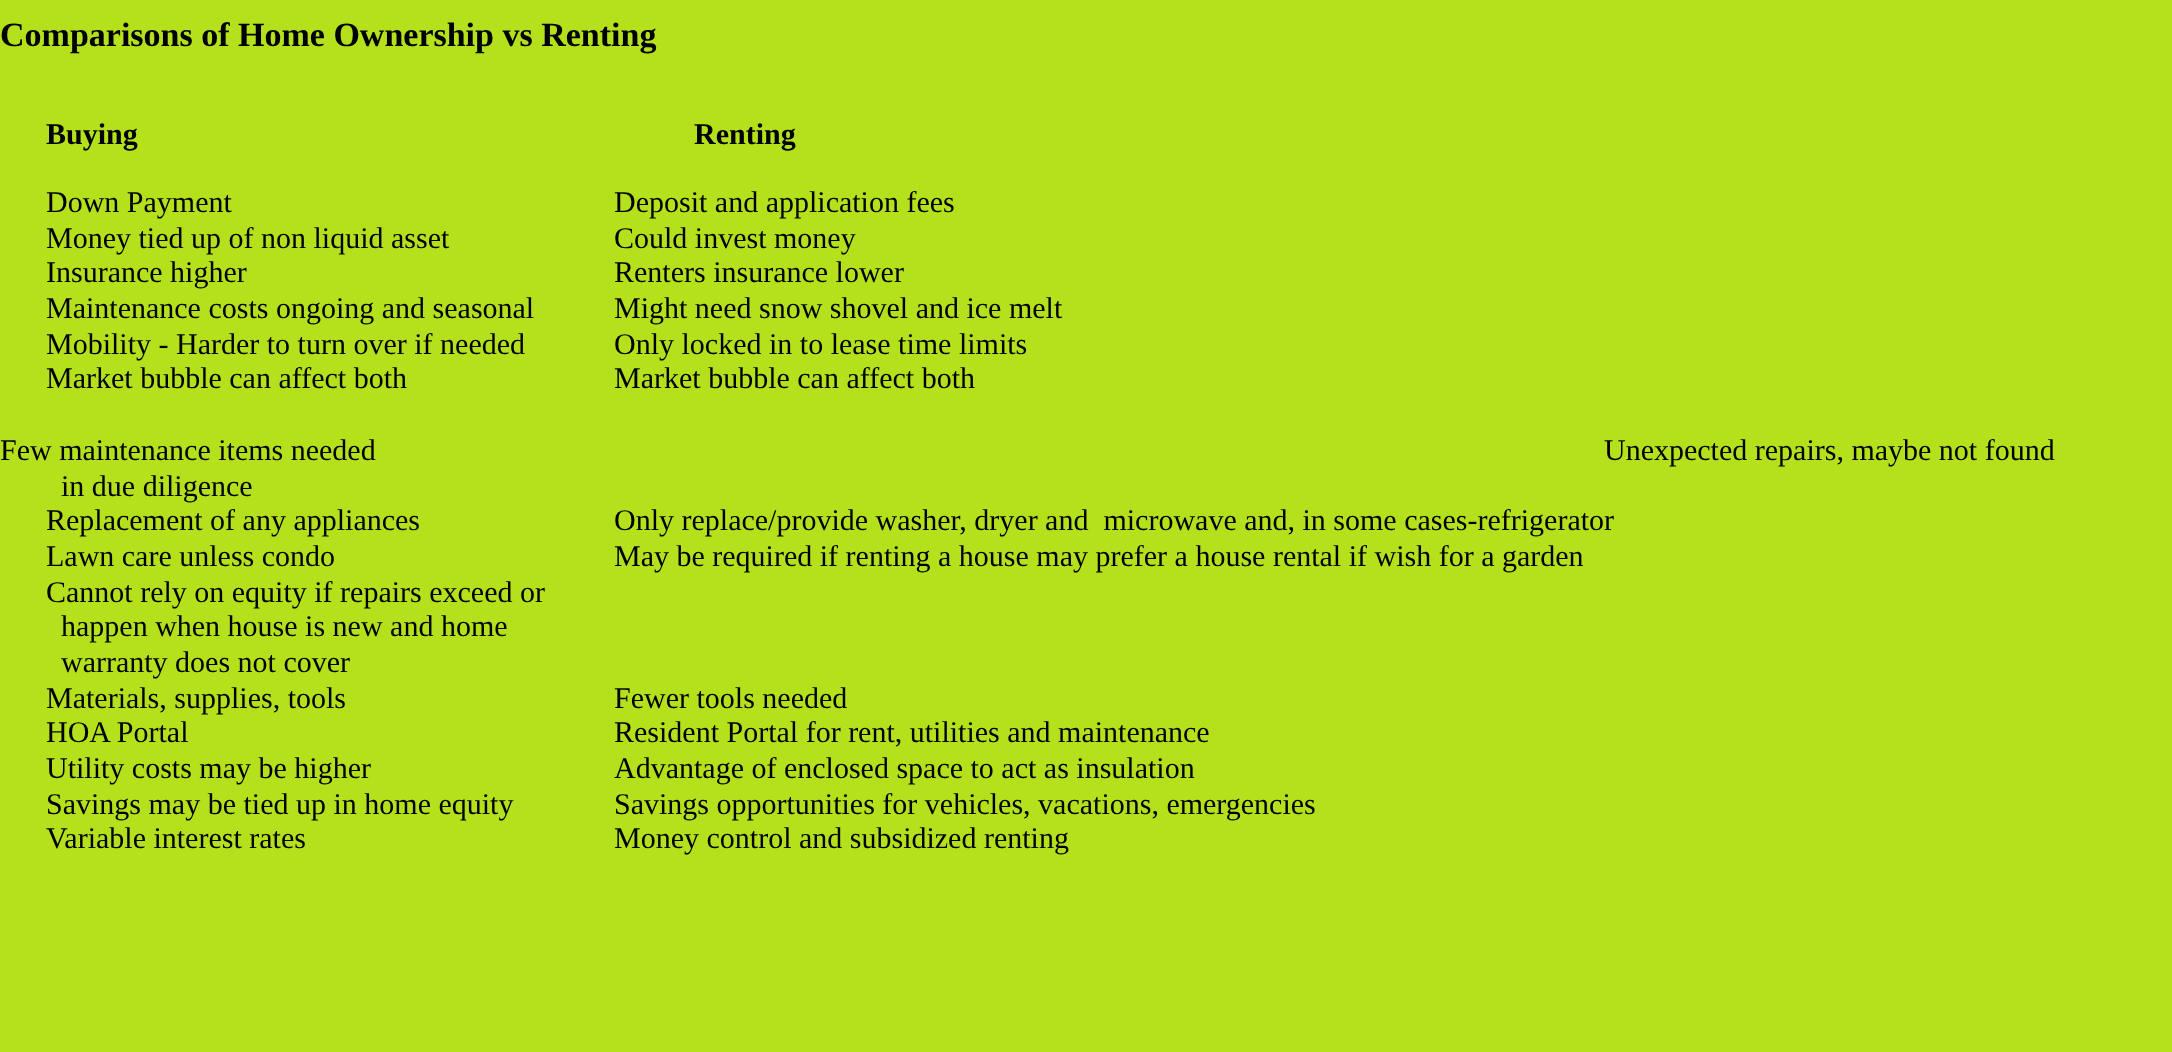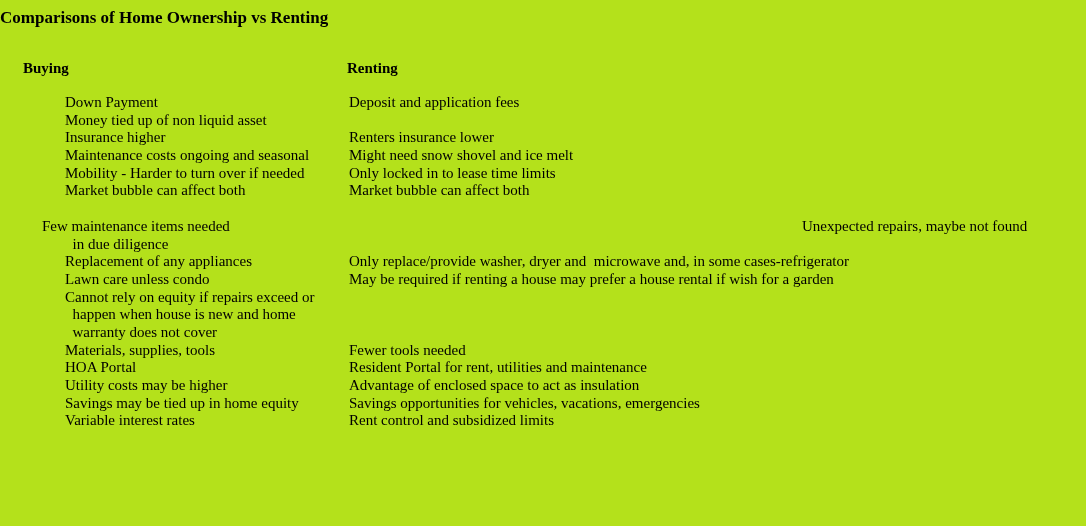--- a/index.html
+++ b/index.html
@@ -42,21 +42,20 @@
     top: 94px;
     left: 0;
     width: 100%;
     font-size: 15px;
   }
   .row {
     display: flex;
     height: 17.7px;
     line-height: 17.7px;
     white-space: pre;
-    padding-left: 42px;
   }
   .cell { display: block; overflow: visible; }
   .cell.b { flex: 0 0 284px; margin-left: 23px; }
   .cell.r { flex: 1 1 auto; }
 </style>
 </head>
 <body>
 
 <h1 class="title">Comparisons of Home Ownership vs Renting</h1>
 
@@ -65,20 +64,21 @@
   <span class="hdr renting-hdr">Renting</span>
 </div>
 
 <div class="rows">
   <div class="row">
     <span class="cell b">Down Payment</span>
     <span class="cell r">Deposit and application fees</span>
   </div>
   <div class="row">
     <span class="cell b">Money tied up of non liquid asset</span>
+    <span class="cell r">Could invest money</span>
   </div>
   <div class="row">
     <span class="cell b">Insurance higher</span>
     <span class="cell r">Renters insurance lower</span>
   </div>
   <div class="row">
     <span class="cell b">Maintenance costs ongoing and seasonal</span>
     <span class="cell r">Might need snow shovel and ice melt</span>
   </div>
   <div class="row">
@@ -130,15 +130,15 @@
   <div class="row">
     <span class="cell b">Utility costs may be higher</span>
     <span class="cell r">Advantage of enclosed space to act as insulation</span>
   </div>
   <div class="row">
     <span class="cell b">Savings may be tied up in home equity</span>
     <span class="cell r">Savings opportunities for vehicles, vacations, emergencies</span>
   </div>
   <div class="row">
     <span class="cell b">Variable interest rates</span>
-    <span class="cell r">Rent control and subsidized limits</span>
+    <span class="cell r">Money control and subsidized renting</span>
   </div>
 </div>
 
 </body></html>

